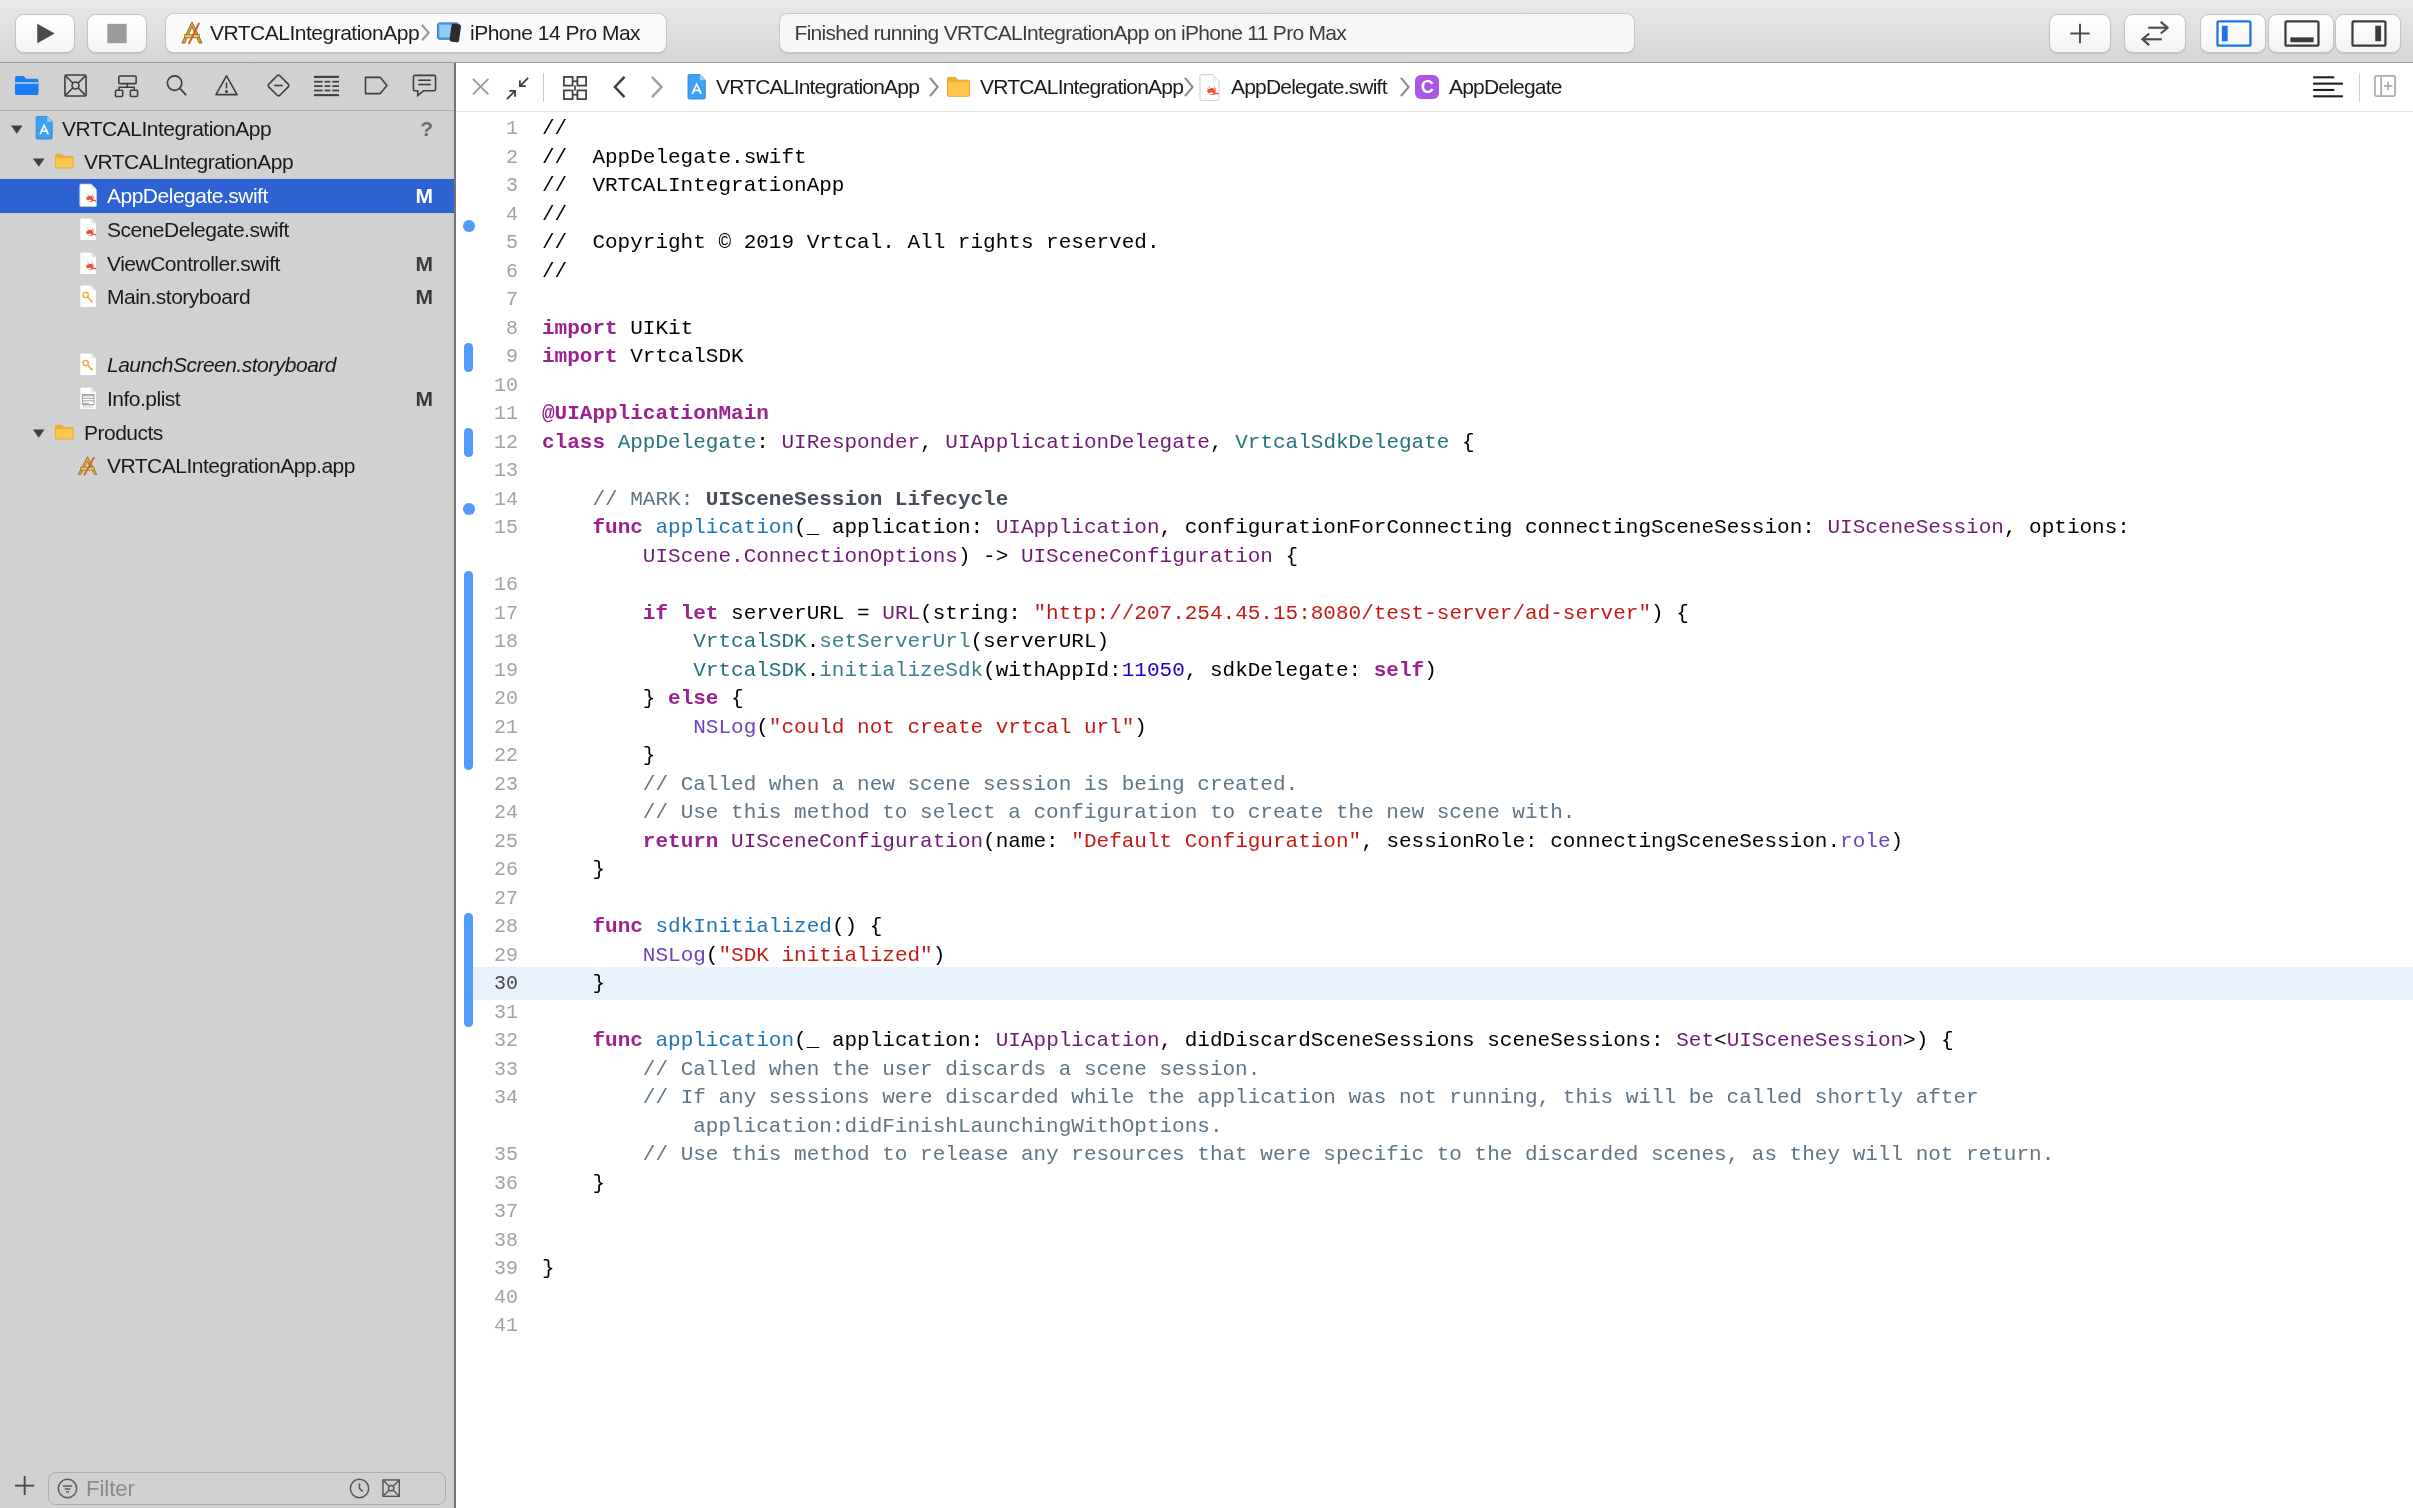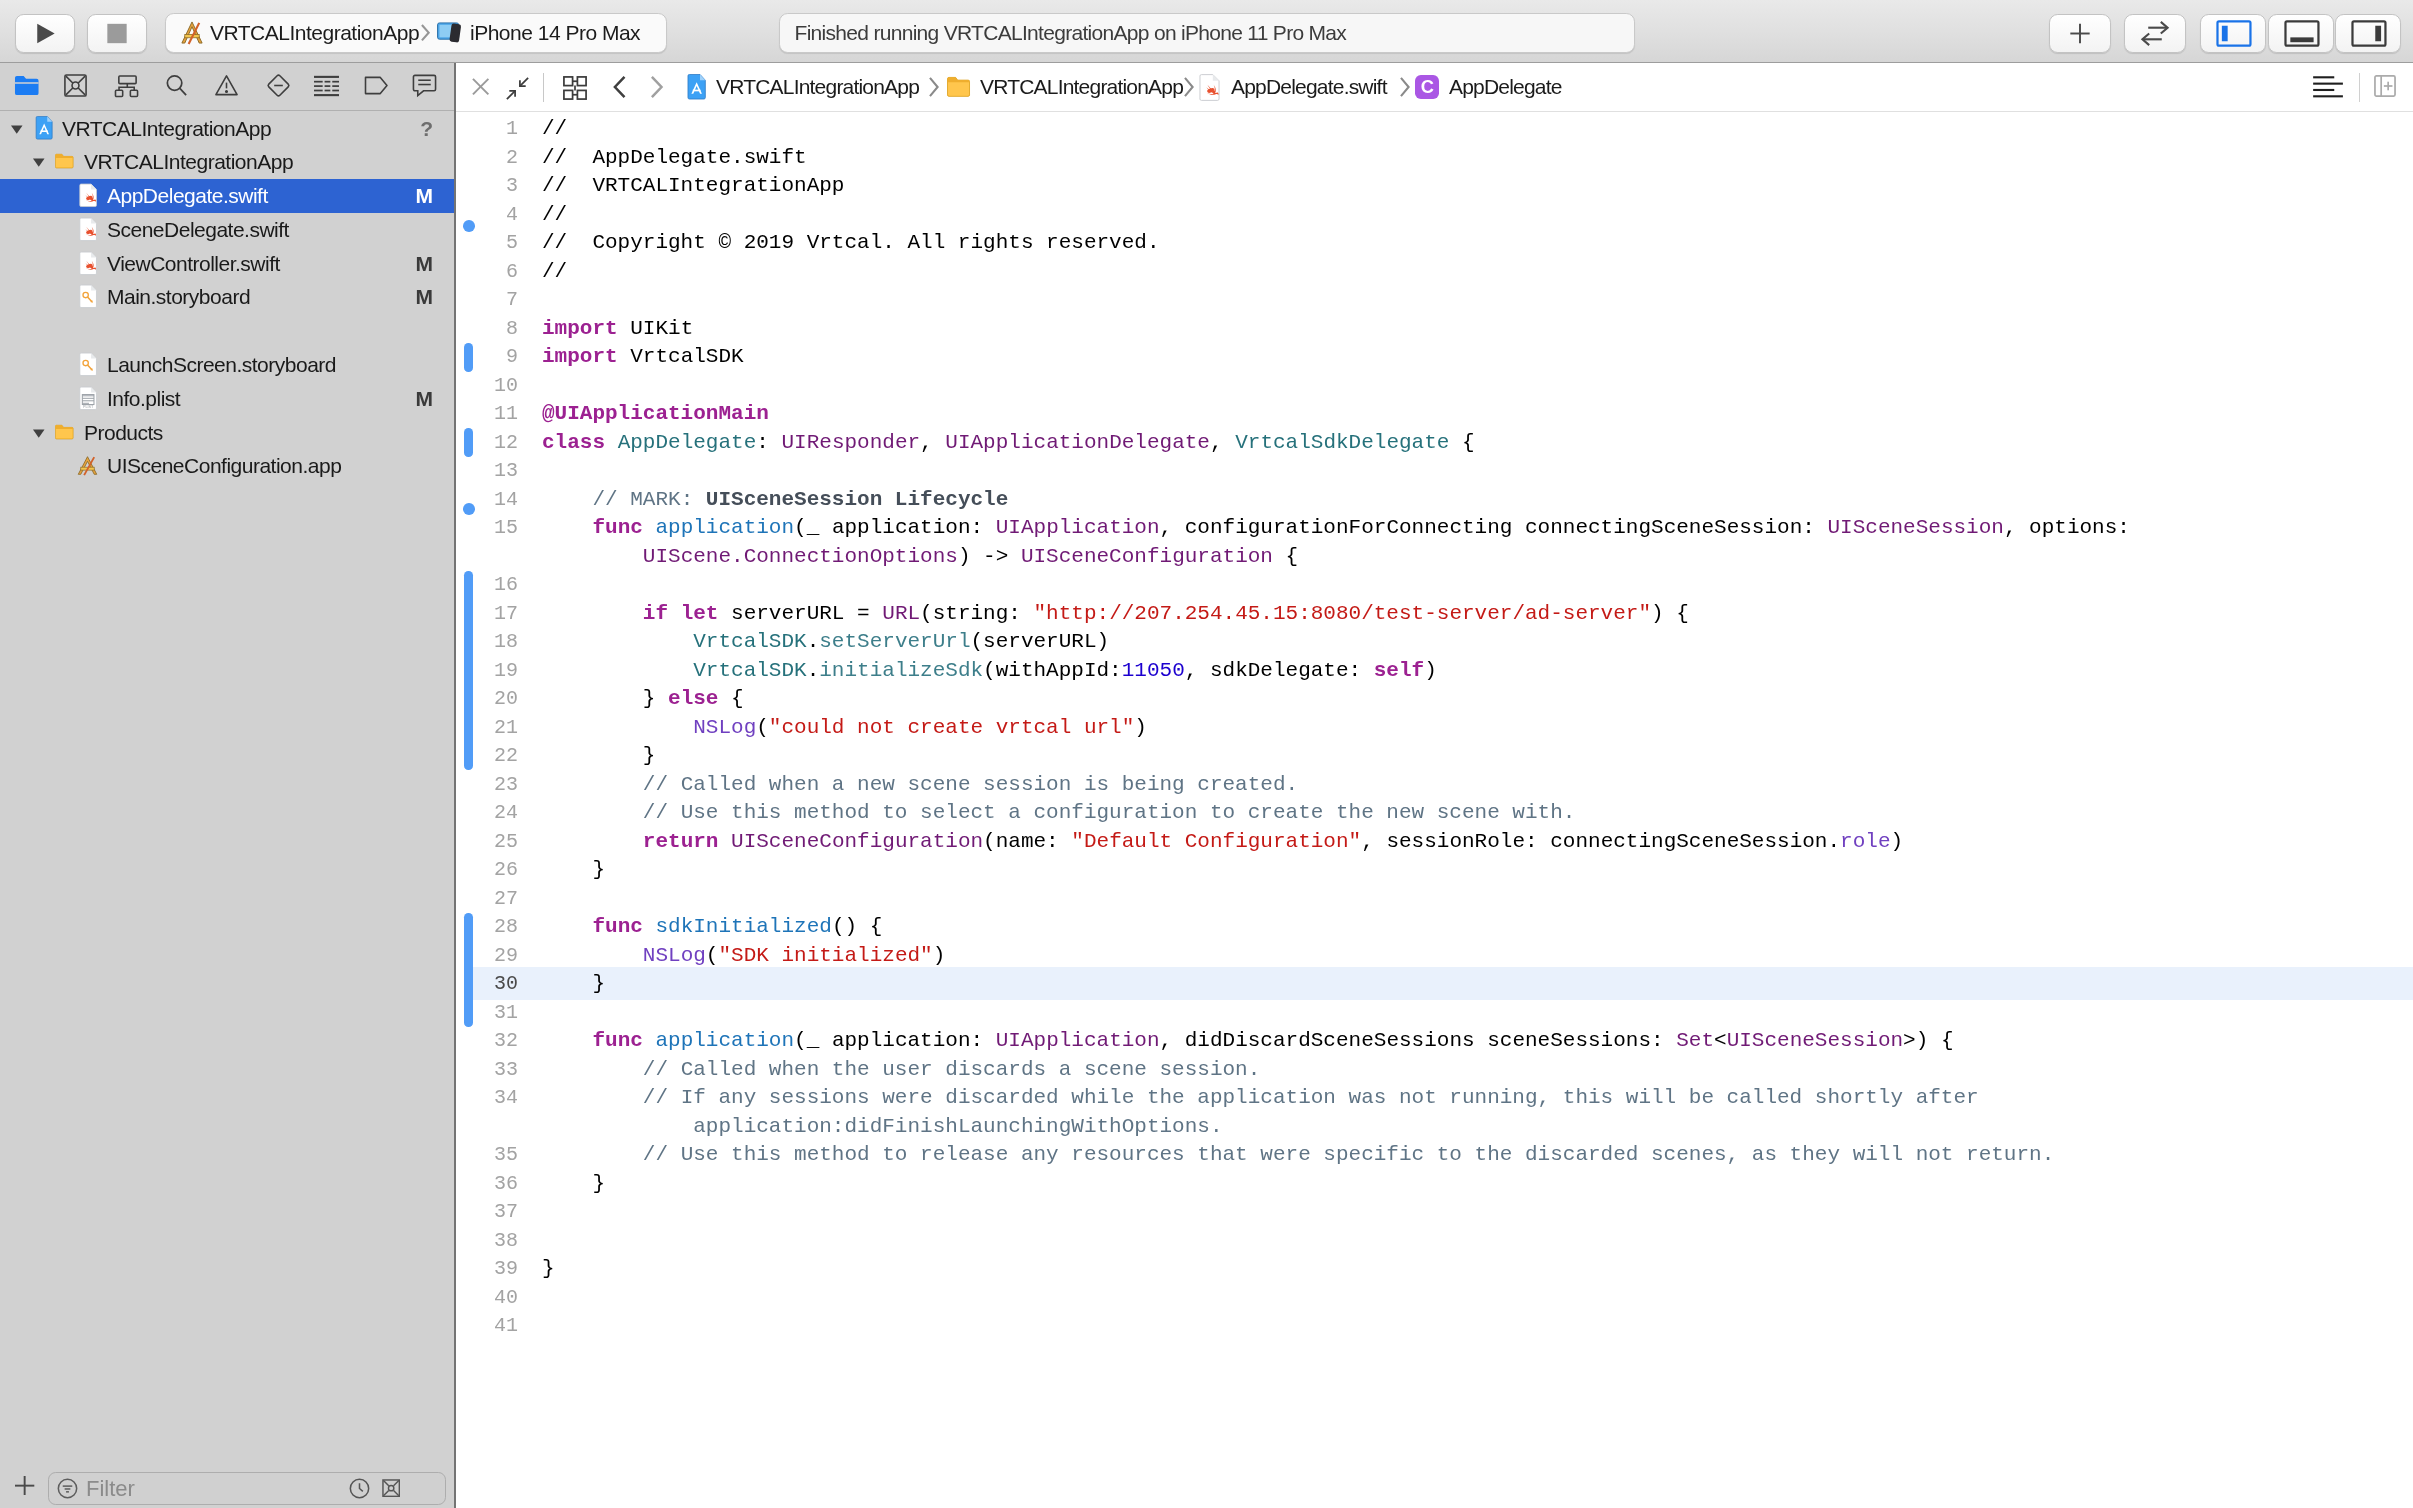--- a/index.html
+++ b/index.html
@@ -276,21 +276,21 @@
       <path d="M14.5 0.5 L21 7 h-6.5 z" fill="#e8eaec"></path>
       <circle cx="8" cy="12.5" r="3.2" fill="none" stroke="#f2a33a" stroke-width="1.6"></circle>
       <line x1="10.3" y1="14.8" x2="15.5" y2="20.5" stroke="#f2a33a" stroke-width="1.8"></line>
       <polygon points="16.8,21.8 13.6,20.8 15.8,18.6" fill="#f2a33a"></polygon>
     </svg>
     <span class="lbl" style="left:107px;">Main.storyboard</span>
     <span class="badge">M</span>
   </div>
 
 
-  <div class="srow" style="top:237px;">
+  <div class="srow" style="top:237px;font-style:italic;">
     <svg class="abs" style="left:79px; top:4.3px;" width="18.3" height="24.6" viewBox="0 0 22 28">
       <path d="M1 2 a1.5 1.5 0 0 1 1.5-1.5 h12 L21 7 v19 a1.5 1.5 0 0 1-1.5 1.5 h-17 a1.5 1.5 0 0 1-1.5-1.5 z" fill="#fff" stroke="#c9ccd0" stroke-width="1"></path>
       <path d="M14.5 0.5 L21 7 h-6.5 z" fill="#e8eaec"></path>
       <circle cx="8" cy="12.5" r="3.2" fill="none" stroke="#f2a33a" stroke-width="1.6"></circle>
       <line x1="10.3" y1="14.8" x2="15.5" y2="20.5" stroke="#f2a33a" stroke-width="1.8"></line>
       <polygon points="16.8,21.8 13.6,20.8 15.8,18.6" fill="#f2a33a"></polygon>
     </svg>
     <span class="lbl" style="left:107px;">LaunchScreen.storyboard</span>
   </div>
 
@@ -321,21 +321,21 @@
     </svg>
     <span class="lbl" style="left:84px;">Products</span>
   </div>
 
   <div class="srow" style="top:338px;">
     <svg class="abs" style="left:76px; top:5.8px;" width="23" height="21" viewBox="0 0 27 25">
       <polygon points="13.5,2 24.5,23 21.5,23 13.5,7.5 5.5,23 2.5,23" fill="#e8a33d" stroke="#8a6a28" stroke-width="1"></polygon>
       <rect x="5.5" y="14.5" width="16" height="3.5" fill="#f3c64f" stroke="#8a6a28" stroke-width="0.8"></rect>
       <line x1="21.5" y1="2.5" x2="9.5" y2="24" stroke="#d2622a" stroke-width="2.2"></line>
     </svg>
-    <span class="lbl" style="left:107px;">UISceneConfiguration.app</span>
+    <span class="lbl" style="left:107px;">VRTCALIntegrationApp.app</span>
   </div>
 
 
 
   <div class="abs" style="left:0; top:1361px; width:454px; height:35px;">
     <svg class="abs" style="left:15.4px; top:3.9px;" width="19.3" height="19.3" viewBox="0 0 20 20" stroke="#4a4a4a" stroke-width="2">
         <line x1="10" y1="0" x2="10" y2="20"></line>
         <line x1="0" y1="10" x2="20" y2="10"></line>
       </svg>
     <div class="abs" style="left:48px; top:0; width:398px; height:33px; border-radius:7.7px; background:#d0d0d0; border:1px solid #adadad;">

